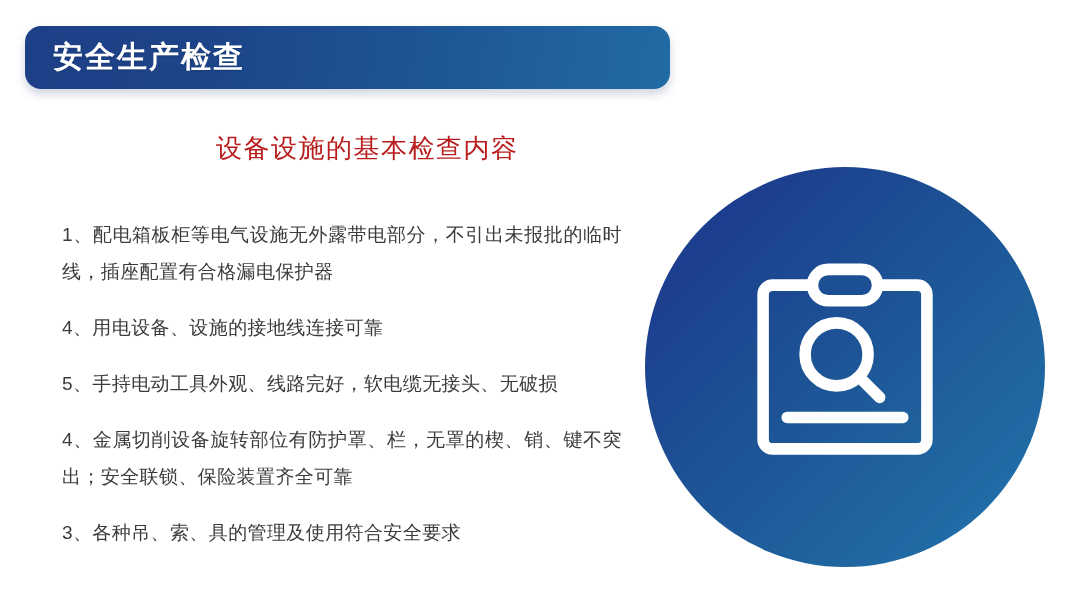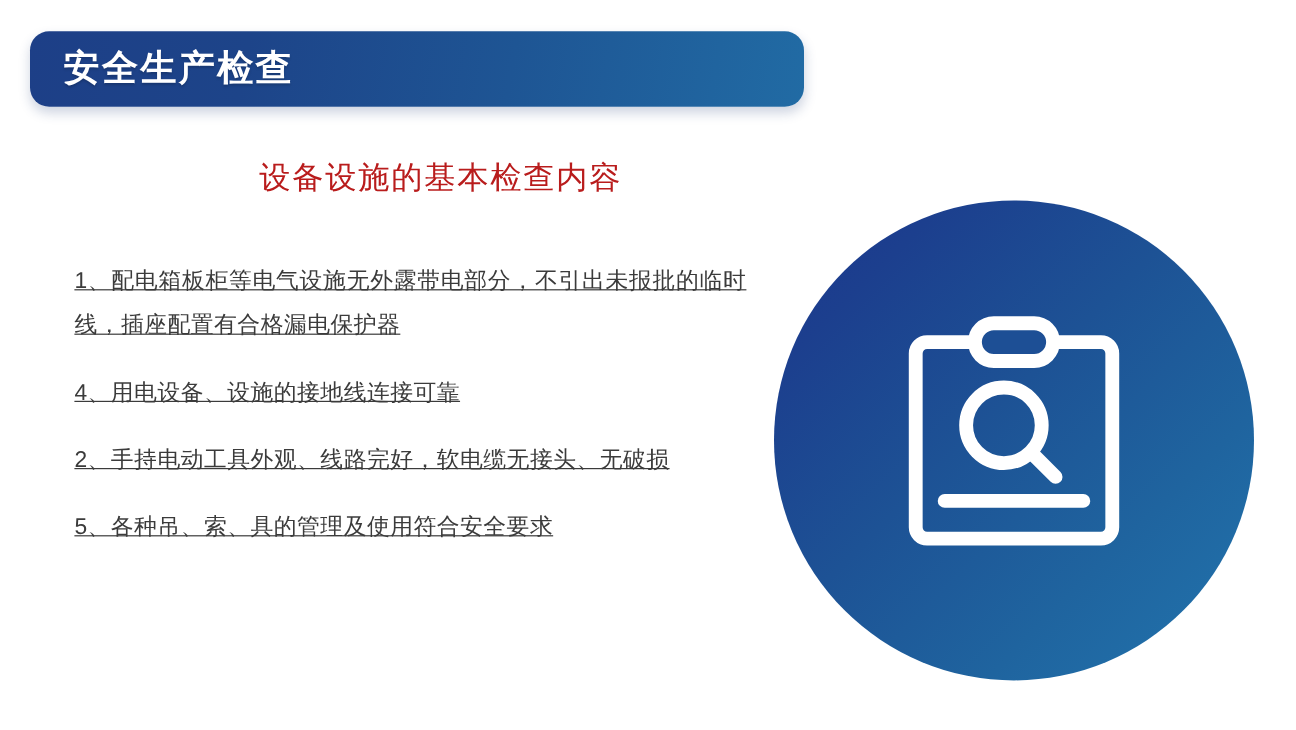--- a/index.html
+++ b/index.html
@@ -64,21 +64,20 @@
     left: 62px;
     top: 197px;
     width: 560px;
   }
   .content-item {
     font-size: 19px;
     line-height: 37px;
     color: #3b3b3b;
     letter-spacing: 0.4px;
     text-align: justify;
-    text-decoration: underline;
   }
 
   
   .icon-circle {
     position: absolute;
     left: 645px;
     top: 167px;
     width: 400px;
     height: 400px;
     border-radius: 50%;
@@ -100,22 +99,23 @@
 
   <div class="header-bar">
     <div class="header-title">安全生产检查</div>
   </div>
 
   <div class="subtitle">设备设施的基本检查内容</div>
 
   <div class="content-list">
     <p class="content-item">1、配电箱板柜等电气设施无外露带电部分，不引出未报批的临时线，插座配置有合格漏电保护器</p>
     <p class="content-item">4、用电设备、设施的接地线连接可靠</p>
-    <p class="content-item">2、手持电动工具外观、线路完好，软电缆无接头、无破损</p>
-    <p class="content-item">5、各种吊、索、具的管理及使用符合安全要求</p>
+    <p class="content-item">5、手持电动工具外观、线路完好，软电缆无接头、无破损</p>
+    <p class="content-item">4、金属切削设备旋转部位有防护罩、栏，无罩的楔、销、键不突出；安全联锁、保险装置齐全可靠</p>
+    <p class="content-item">3、各种吊、索、具的管理及使用符合安全要求</p>
 
   </div>
 
   <div class="icon-circle">
     <svg viewBox="0 0 200 200">
 
       <rect x="22" y="22" width="156" height="156" rx="9" ry="9" fill="none" stroke="#ffffff" stroke-width="11"></rect>
 
       <rect x="69" y="7" width="62" height="30" rx="15" ry="15" fill="#1d4f95" stroke="#ffffff" stroke-width="11"></rect>
 

